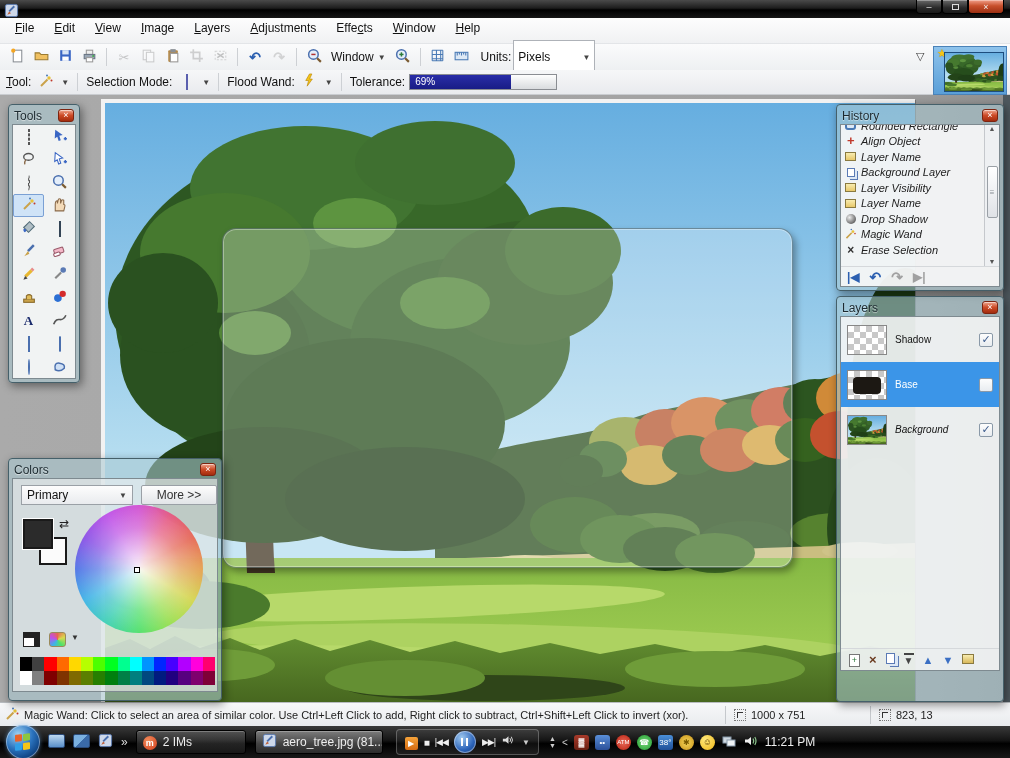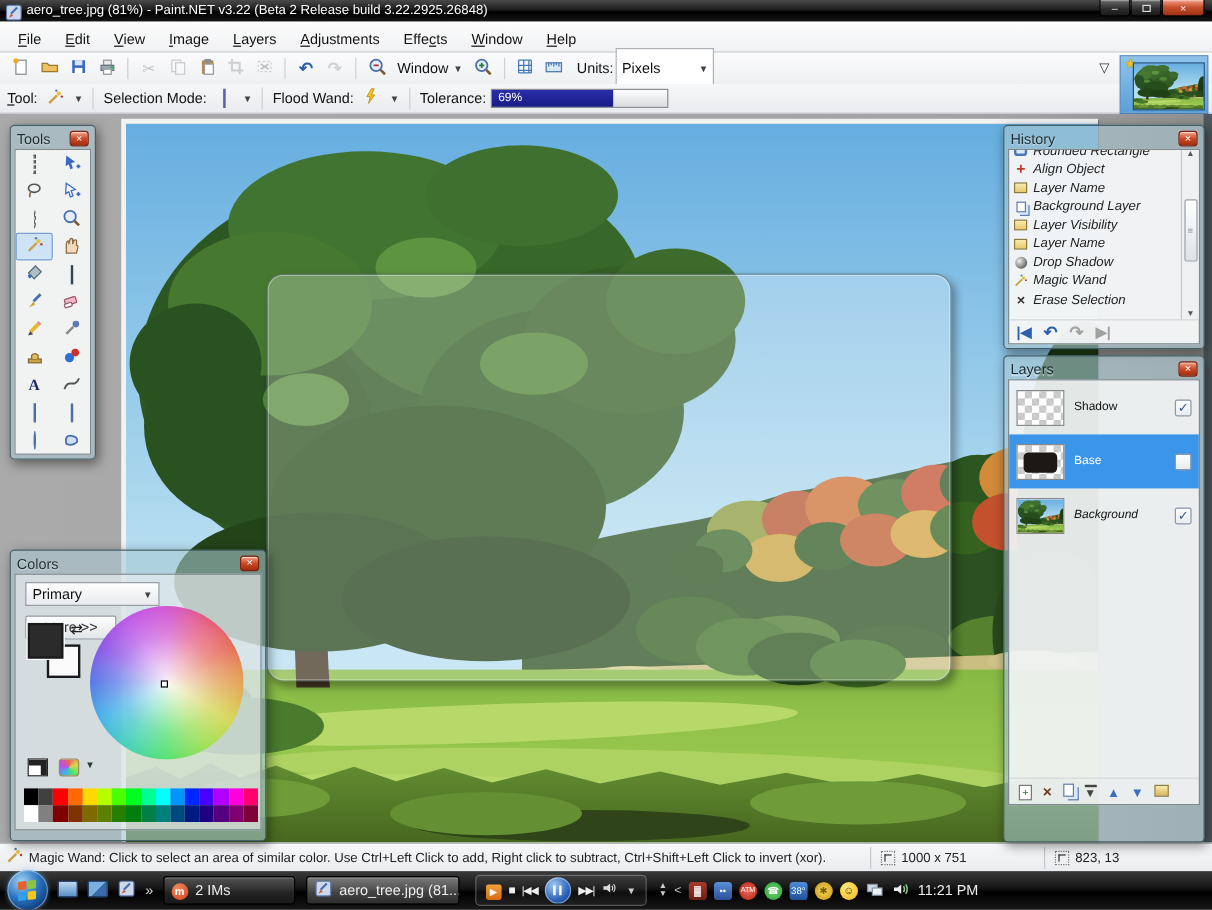--- a/index.html
+++ b/index.html
@@ -17,21 +17,21 @@
   .winbtn{height:14px;border:1px solid #000;border-top:none;border-radius:0 0 4px 4px;
     background:linear-gradient(#6a6a6a,#2a2a2a 60%,#1a1a1a);color:#eee;font-size:9px;
     display:flex;align-items:center;justify-content:center;box-shadow:inset 0 1px 0 rgba(255,255,255,.35);}
   .winbtn.min{width:26px;} .winbtn.res{width:26px;}
   .winbtn.close{width:36px;background:linear-gradient(#f2a08a,#c8502c 45%,#9c2f12);}
   .res-glyph{width:7px;height:6px;border:1px solid #ddd;background:transparent;}
 
   
   .menubar{position:absolute;left:0;top:18px;width:1010px;height:26px;
     background:linear-gradient(#fdfdfd,#f0f1f3);border-bottom:1px solid #e3e5e8;
-    display:flex;align-items:flex-end;padding:0 6px;gap:2px;}
+    display:flex;align-items:flex-start;padding:0 6px;gap:2px;}
   .menu-item{padding:3px 9px;border-radius:2px;}
   .menu-item u{text-decoration:underline;}
   .toolbar1{position:absolute;left:0;top:44px;width:1010px;height:26px;
     background:linear-gradient(#fbfbfc,#eef0f2);display:flex;align-items:center;padding:0 6px;gap:2px;}
   .toolbar2{position:absolute;left:0;top:70px;width:1010px;height:25px;
     background:linear-gradient(#f6f7f8,#e9ebee);border-bottom:1px solid #c9ccd0;
     display:flex;align-items:center;padding:0 6px;gap:4px;}
   .tbtn{width:22px;height:20px;display:flex;align-items:center;justify-content:center;border-radius:2px;flex:none;}
   .tbtn.dis{opacity:.38;filter:grayscale(1);}
   .vsep{width:1px;height:18px;background:#cdd0d4;margin:0 4px;flex:none;}
@@ -97,21 +97,21 @@
     background-size:12px 12px;background-position:0 0,6px 6px;}
   .darkrect{position:absolute;left:5px;top:6px;width:28px;height:17px;border-radius:4px;background:#1c1813;}
   .layer-name{flex:1;font-size:10px;}
   .chk{width:14px;height:14px;border:1px solid #8a99a8;background:linear-gradient(#fdfdfd,#e8ecf0);
     display:flex;align-items:center;justify-content:center;font-size:11px;color:#3a5a8c;flex:none;border-radius:2px;}
   .layers-fill{flex:1;}
   .layers-foot{height:22px;display:flex;align-items:center;gap:9px;padding-left:8px;border-top:1px solid #d5d8db;}
 
   .colors-palette{left:8px;top:458px;width:214px;height:243px;}
   .colors-body{height:214px;background:rgba(242,242,242,.6);}
-  .colors-row1{position:absolute;left:8px;top:6px;display:flex;gap:8px;flex-direction:column;}
+  .colors-row1{position:absolute;left:8px;top:6px;display:flex;gap:8px;}
   .mode-select{width:112px;height:20px;border:1px solid #9aa0a6;background:linear-gradient(#fdfdfd,#e9ebee);
     display:flex;align-items:center;justify-content:space-between;padding:0 5px;}
   .more-btn{width:76px;height:20px;border:1px solid #9aa0a6;border-radius:2px;
     background:linear-gradient(#fdfdfd,#e2e5e8);display:flex;align-items:center;justify-content:center;color:#333;}
   .swatch-primary{position:absolute;left:10px;top:40px;width:30px;height:30px;background:#2b2b2b;border:2px solid #1a1a1a;outline:1px solid #fff;z-index:2;}
   .swatch-secondary{position:absolute;left:26px;top:58px;width:28px;height:28px;background:#fbfbfb;border:2px solid #1a1a1a;}
   .swap-ico{position:absolute;left:46px;top:38px;font-size:12px;color:#222;}
   .mini-ico{position:absolute;width:17px;height:15px;}
   .wheel{position:absolute;left:62px;top:26px;width:128px;height:128px;border-radius:50%;opacity:.92;
     background:
@@ -162,21 +162,20 @@
 <body>
 
 <div class="screen">
 
   <div class="titlebar">
     <span class="app-ico" id="app-ico-slot"><svg width="15" height="15" viewBox="0 0 16 16">
           <rect x="1.5" y="1.5" width="13" height="13" rx="2" fill="#cdd8ea" stroke="#5a7ab0"></rect>
           <line x1="11" y1="3.5" x2="5.5" y2="9" stroke="#4a6fae" stroke-width="2"></line>
           <path d="M5.5 9 L3.5 12.5 L7.5 10.8 Z" fill="#c0603a"></path>
         </svg></span>
-    <span class="title-text">aero_tree.jpg (81%) - Paint.NET v3.22 (Beta 2 Release build 3.22.2925.26848)</span>
     <div class="winbtns">
       <div class="winbtn min">–</div>
       <div class="winbtn res">
           <span class="res-glyph"></span>
         </div>
       <div class="winbtn close">×</div>
     </div>
   </div>
 
   <div class="menubar" id="menu-items">

